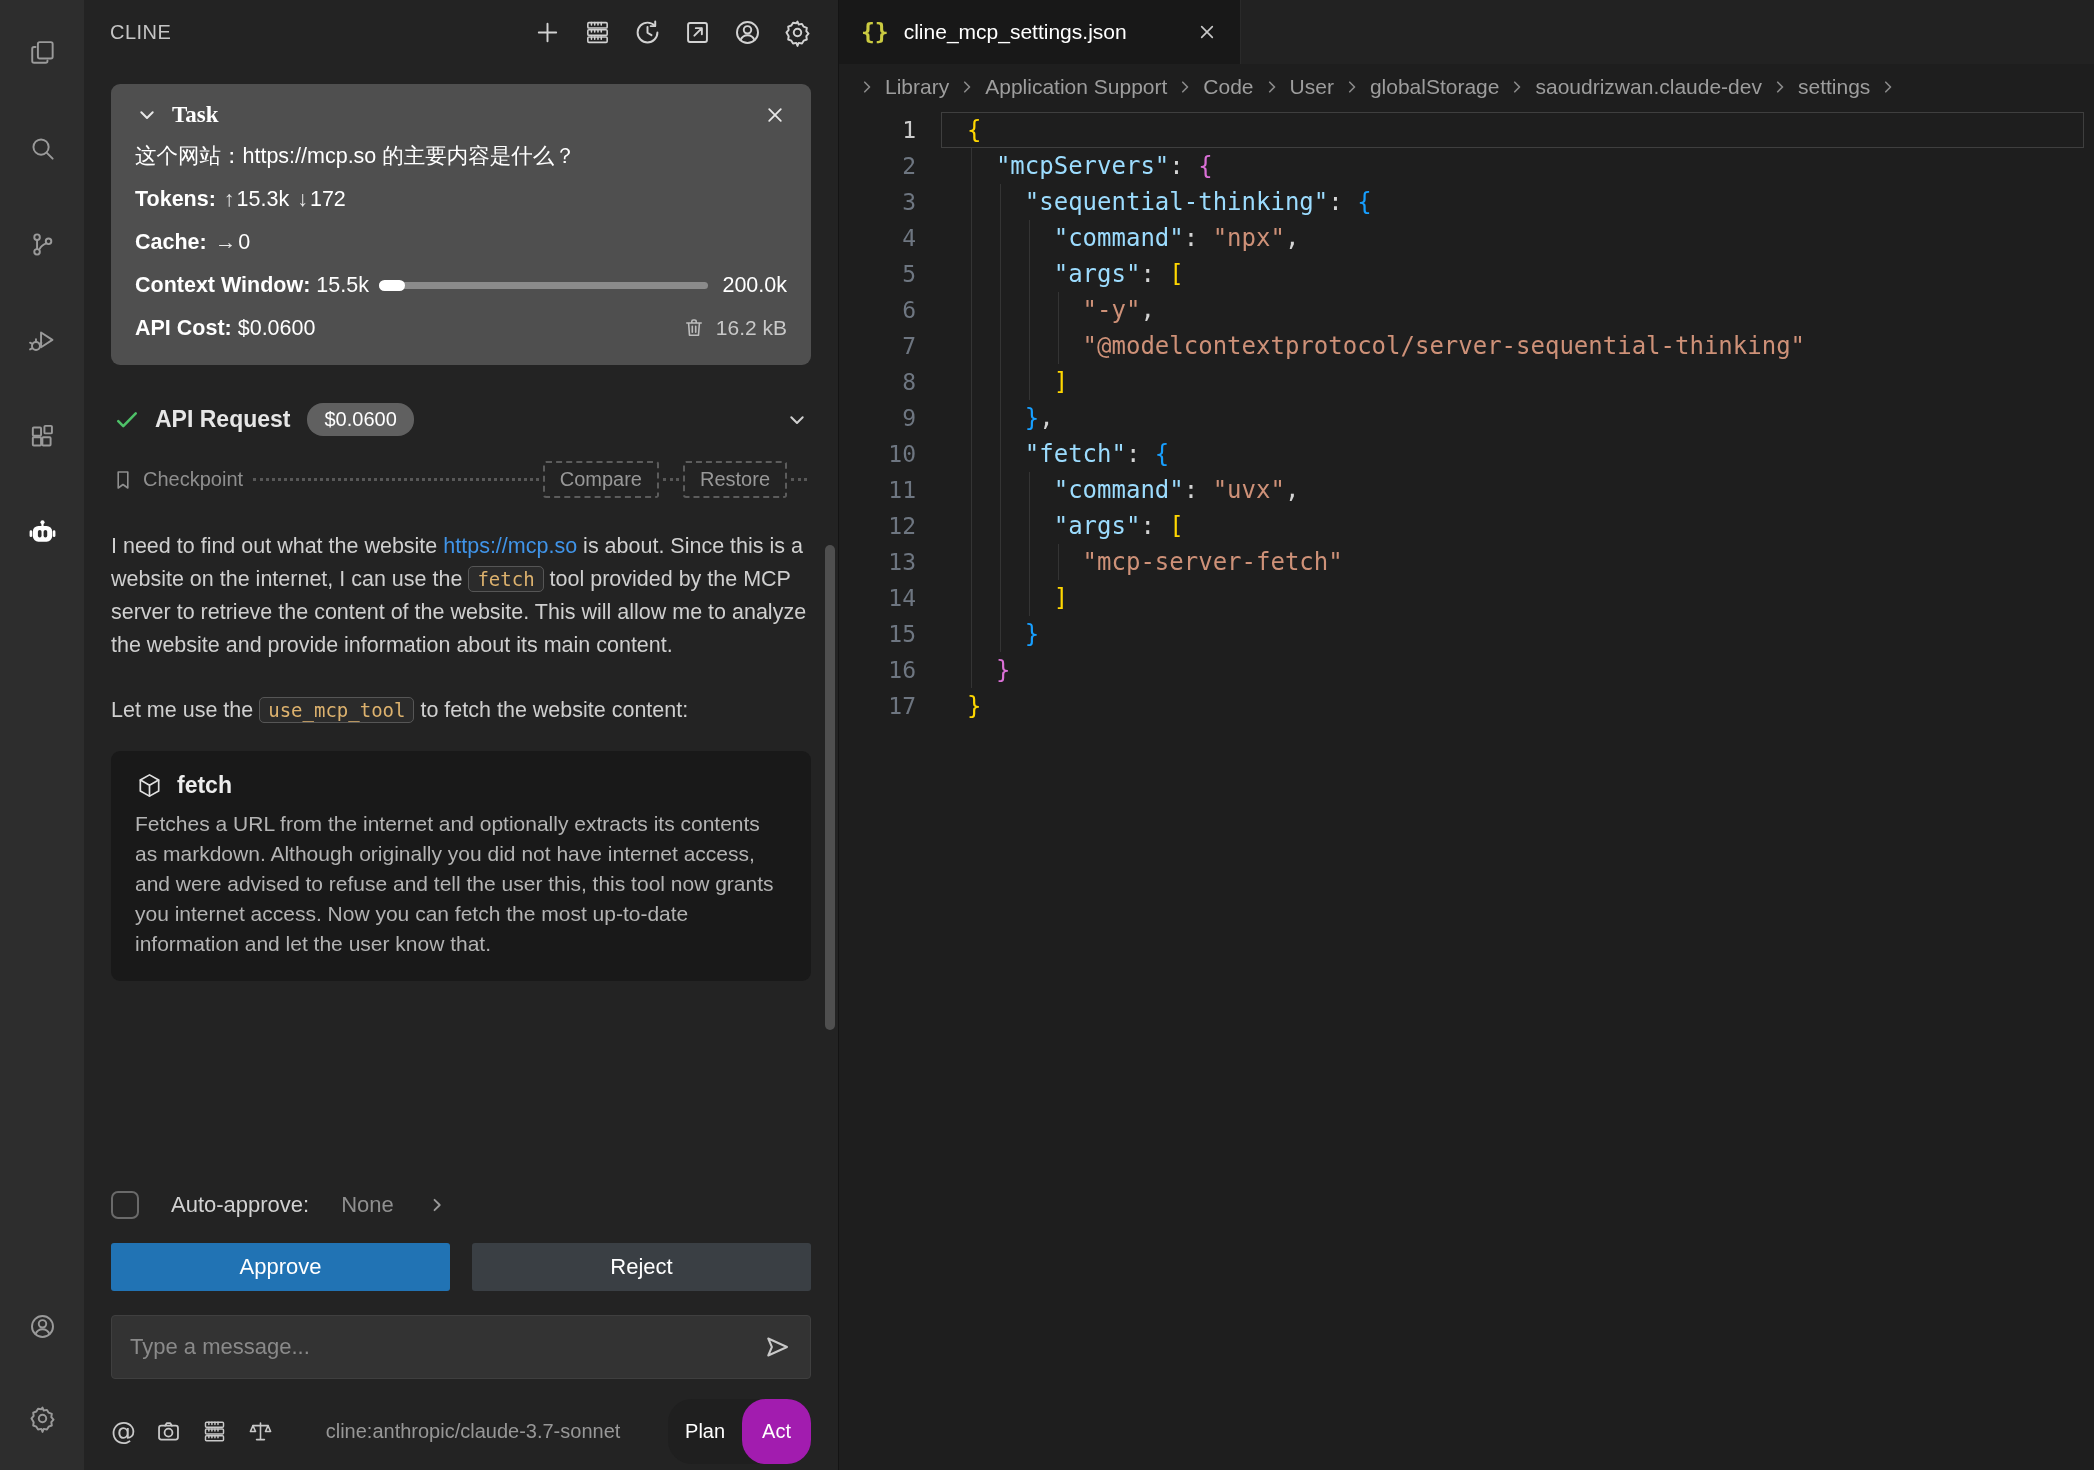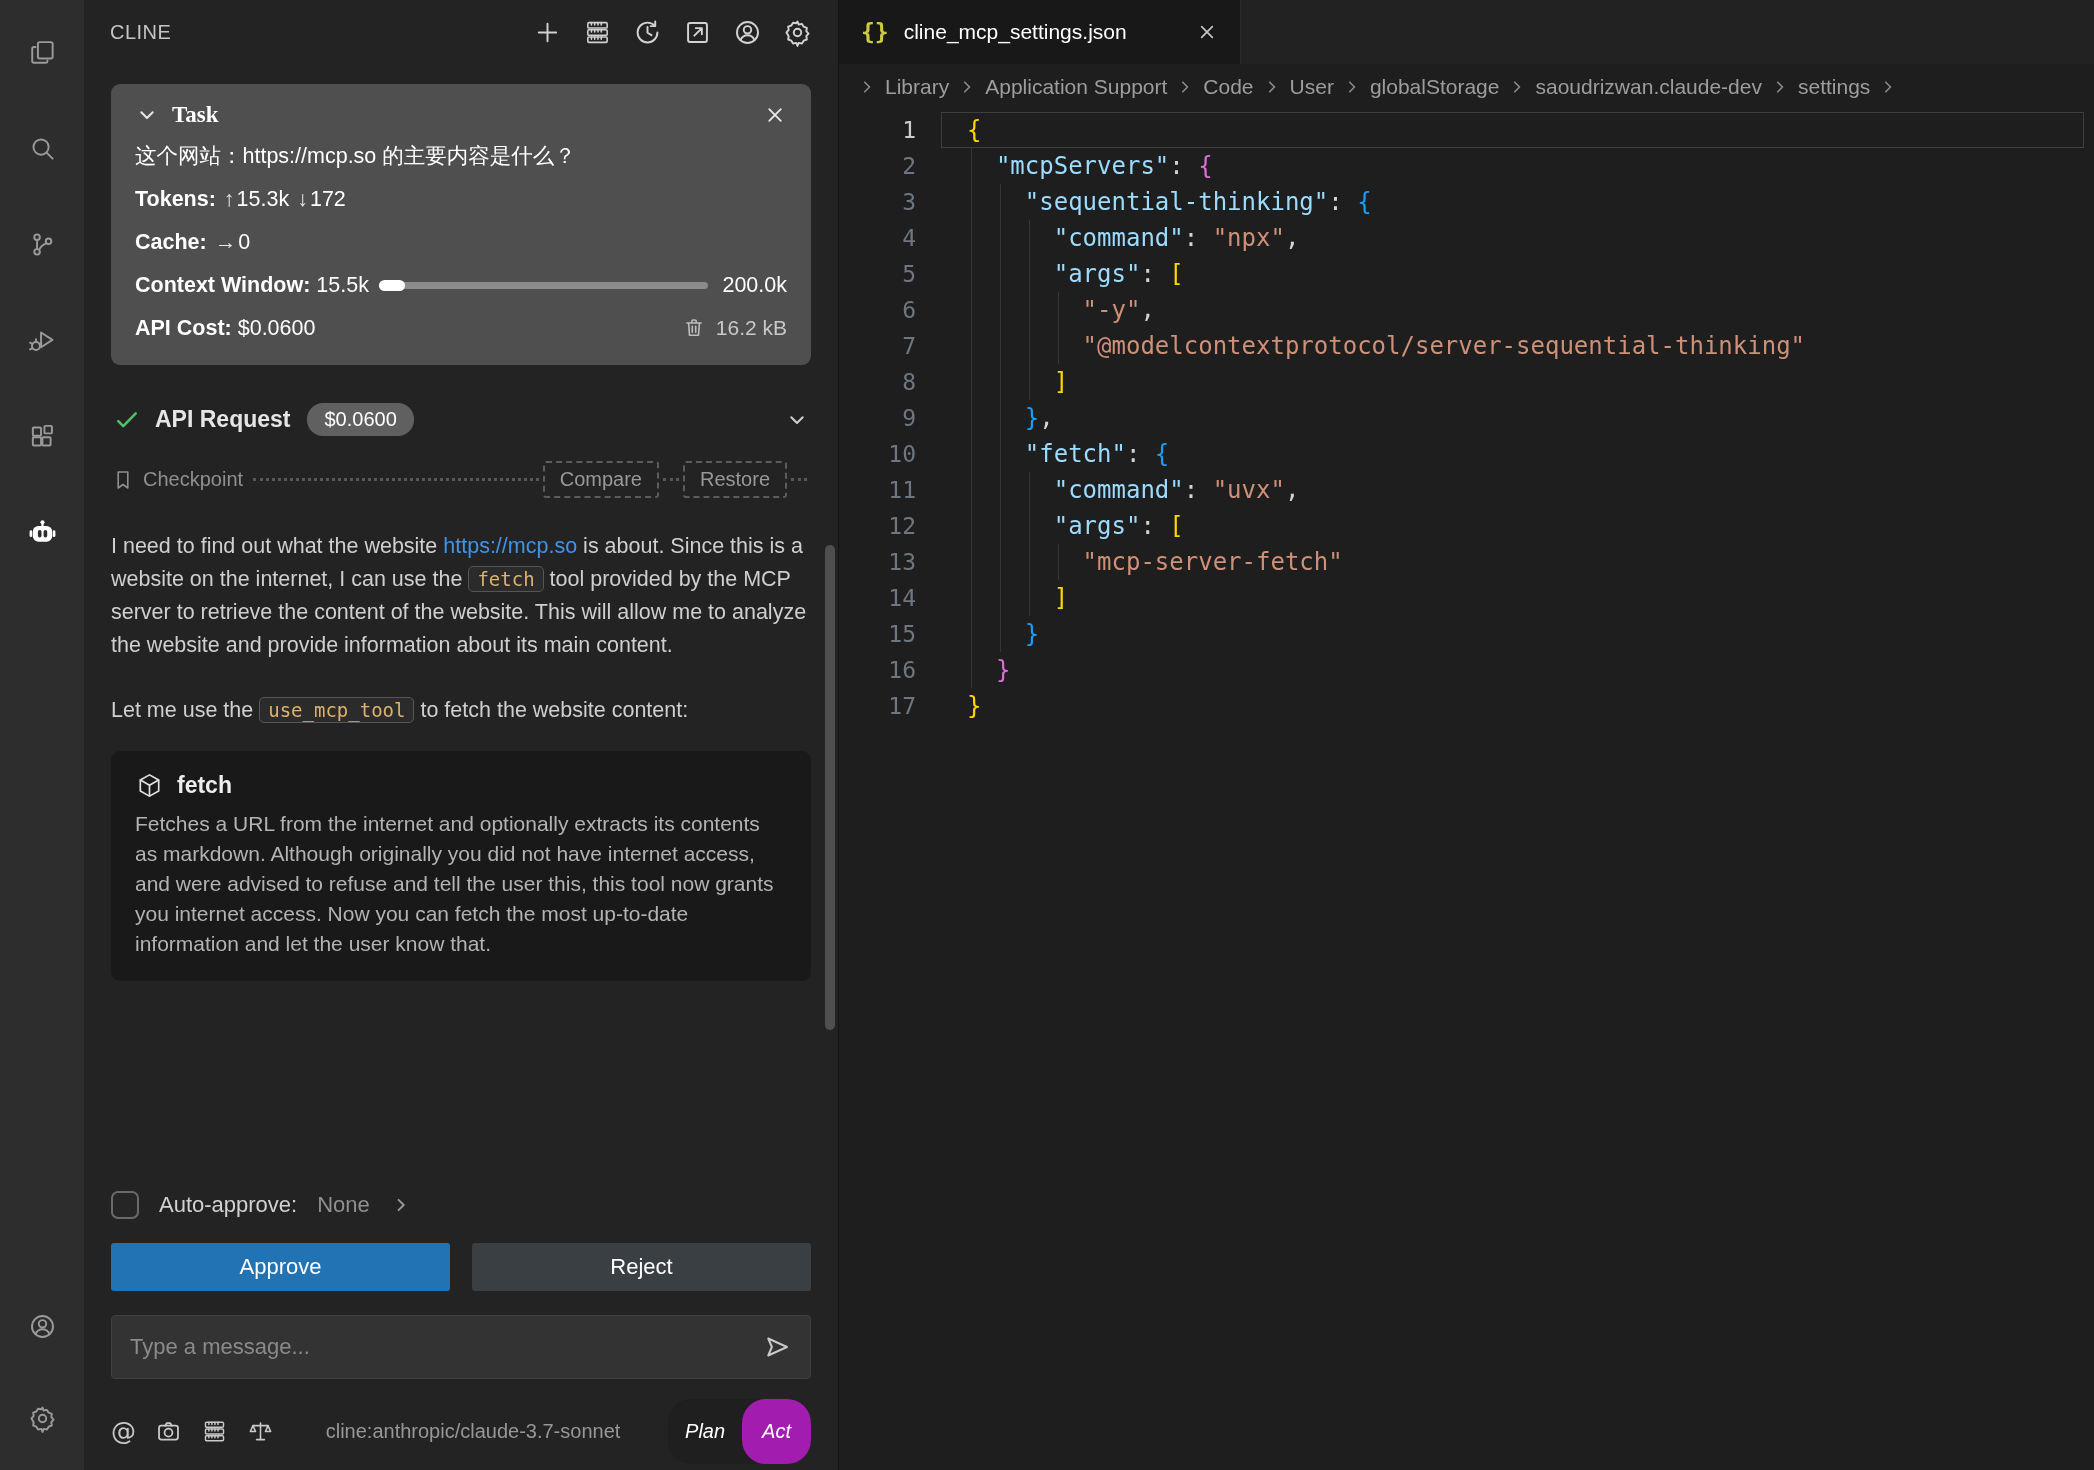--- a/index.html
+++ b/index.html
@@ -66,42 +66,42 @@
   .tool-head .hicon svg { width:31px; height:31px; margin-top:4px; }
   .tool-chip { font-family:"DejaVu Sans Mono", monospace; font-size:20px; color:#ddb26e;
     background:#3a3a3a; border-radius:5px; padding:0 8px; font-weight:bold; }
 
   .tool-card { background:#191919; border-radius:9px; margin-top:24px; height:230px; padding:20px 24px; overflow:hidden; }
   .tool-card-head { display:flex; align-items:center; gap:13px; color:#ededed; font-size:23px; font-weight:bold; }
   .tool-card-head svg { width:29px; height:29px; color:#e0e0e0; }
   .tool-desc { margin-top:9px; color:#b3b3b3; font-size:21px; line-height:30px; }
 
   .panel-bottom { flex:none; padding:2px 27px 6px; }
-  .auto-row { display:flex; align-items:center; gap:20px; color:#d2d2d2; font-size:22px; }
+  .auto-row { display:flex; align-items:center; gap:32px; color:#d2d2d2; font-size:22px; }
   .checkbox { width:28px; height:28px; border:2px solid #6a6a6a; border-radius:7px; background:#262626; cursor:pointer; flex:none; }
   .auto-none { color:#8f8f8f; }
   .auto-chev { color:#9a9a9a; display:flex; }
   .auto-chev svg { width:22px; height:22px; }
   .btn-row { display:flex; gap:22px; margin-top:24px; }
   .btn { flex:1; height:48px; border-radius:3px; display:flex; align-items:center; justify-content:center;
     font-size:22px; color:#fff; cursor:pointer; }
   .btn.approve { background:#2173b4; }
   .btn.reject { background:#3a3f44; }
   .input-box { margin-top:24px; height:64px; background:#333333; border:1px solid #3f3f3f; border-radius:4px;
     display:flex; align-items:center; justify-content:space-between; padding:0 18px; cursor:text; }
   .placeholder { color:#8a8a8a; font-size:22px; }
   .send-btn { color:#c9c9c9; display:flex; cursor:pointer; }
   .send-btn svg { width:30px; height:30px; }
   .footer-row { display:flex; align-items:center; margin-top:20px; gap:19px; color:#c9c9c9; }
   .ficon { display:flex; cursor:pointer; }
   .ficon svg { width:27px; height:27px; }
   .ficon.at-glyph { font-size:25px; color:#c9c9c9; font-family:"DejaVu Sans", sans-serif; }
   .model-id { color:#979797; font-size:20px; flex:1; margin-left:4px; white-space:nowrap; overflow:hidden;text-align:center; }
   .mode-toggle { display:flex; align-items:center; background:#1f1f1f; border-radius:24px; flex:none; }
-  .mode { padding:7px 17px; font-size:20px; color:#fff; cursor:pointer;font-style:italic; }
+  .mode { padding:7px 17px; font-size:20px; color:#fff; cursor:pointer; }
   .mode.act { background:#a21caf; border-radius:24px; padding:21px 20px; }
   .panel-scrollbar { position:absolute; right:3px; top:545px; width:10px; height:485px; background:#4f4f4f; border-radius:5px; }
 
   
   .editor { flex:1; min-width:0; background:#1e1e1e; display:flex; flex-direction:column; }
   .tab-bar { height:64px; flex:none; background:#222222; display:flex; }
   .tab { width:402px; background:#181818; display:flex; align-items:center; gap:15px; padding:0 22px; border-right:1px solid #2a2a2a; cursor:pointer; }
   .braces-icon { color:#cbcb41; font-family:"DejaVu Sans Mono", monospace; font-size:23px; font-weight:bold; }
   .tab-label { color:#ffffff; font-size:21px; flex:1; }
   .tab-close { color:#c8c8c8; display:flex; cursor:pointer; }

